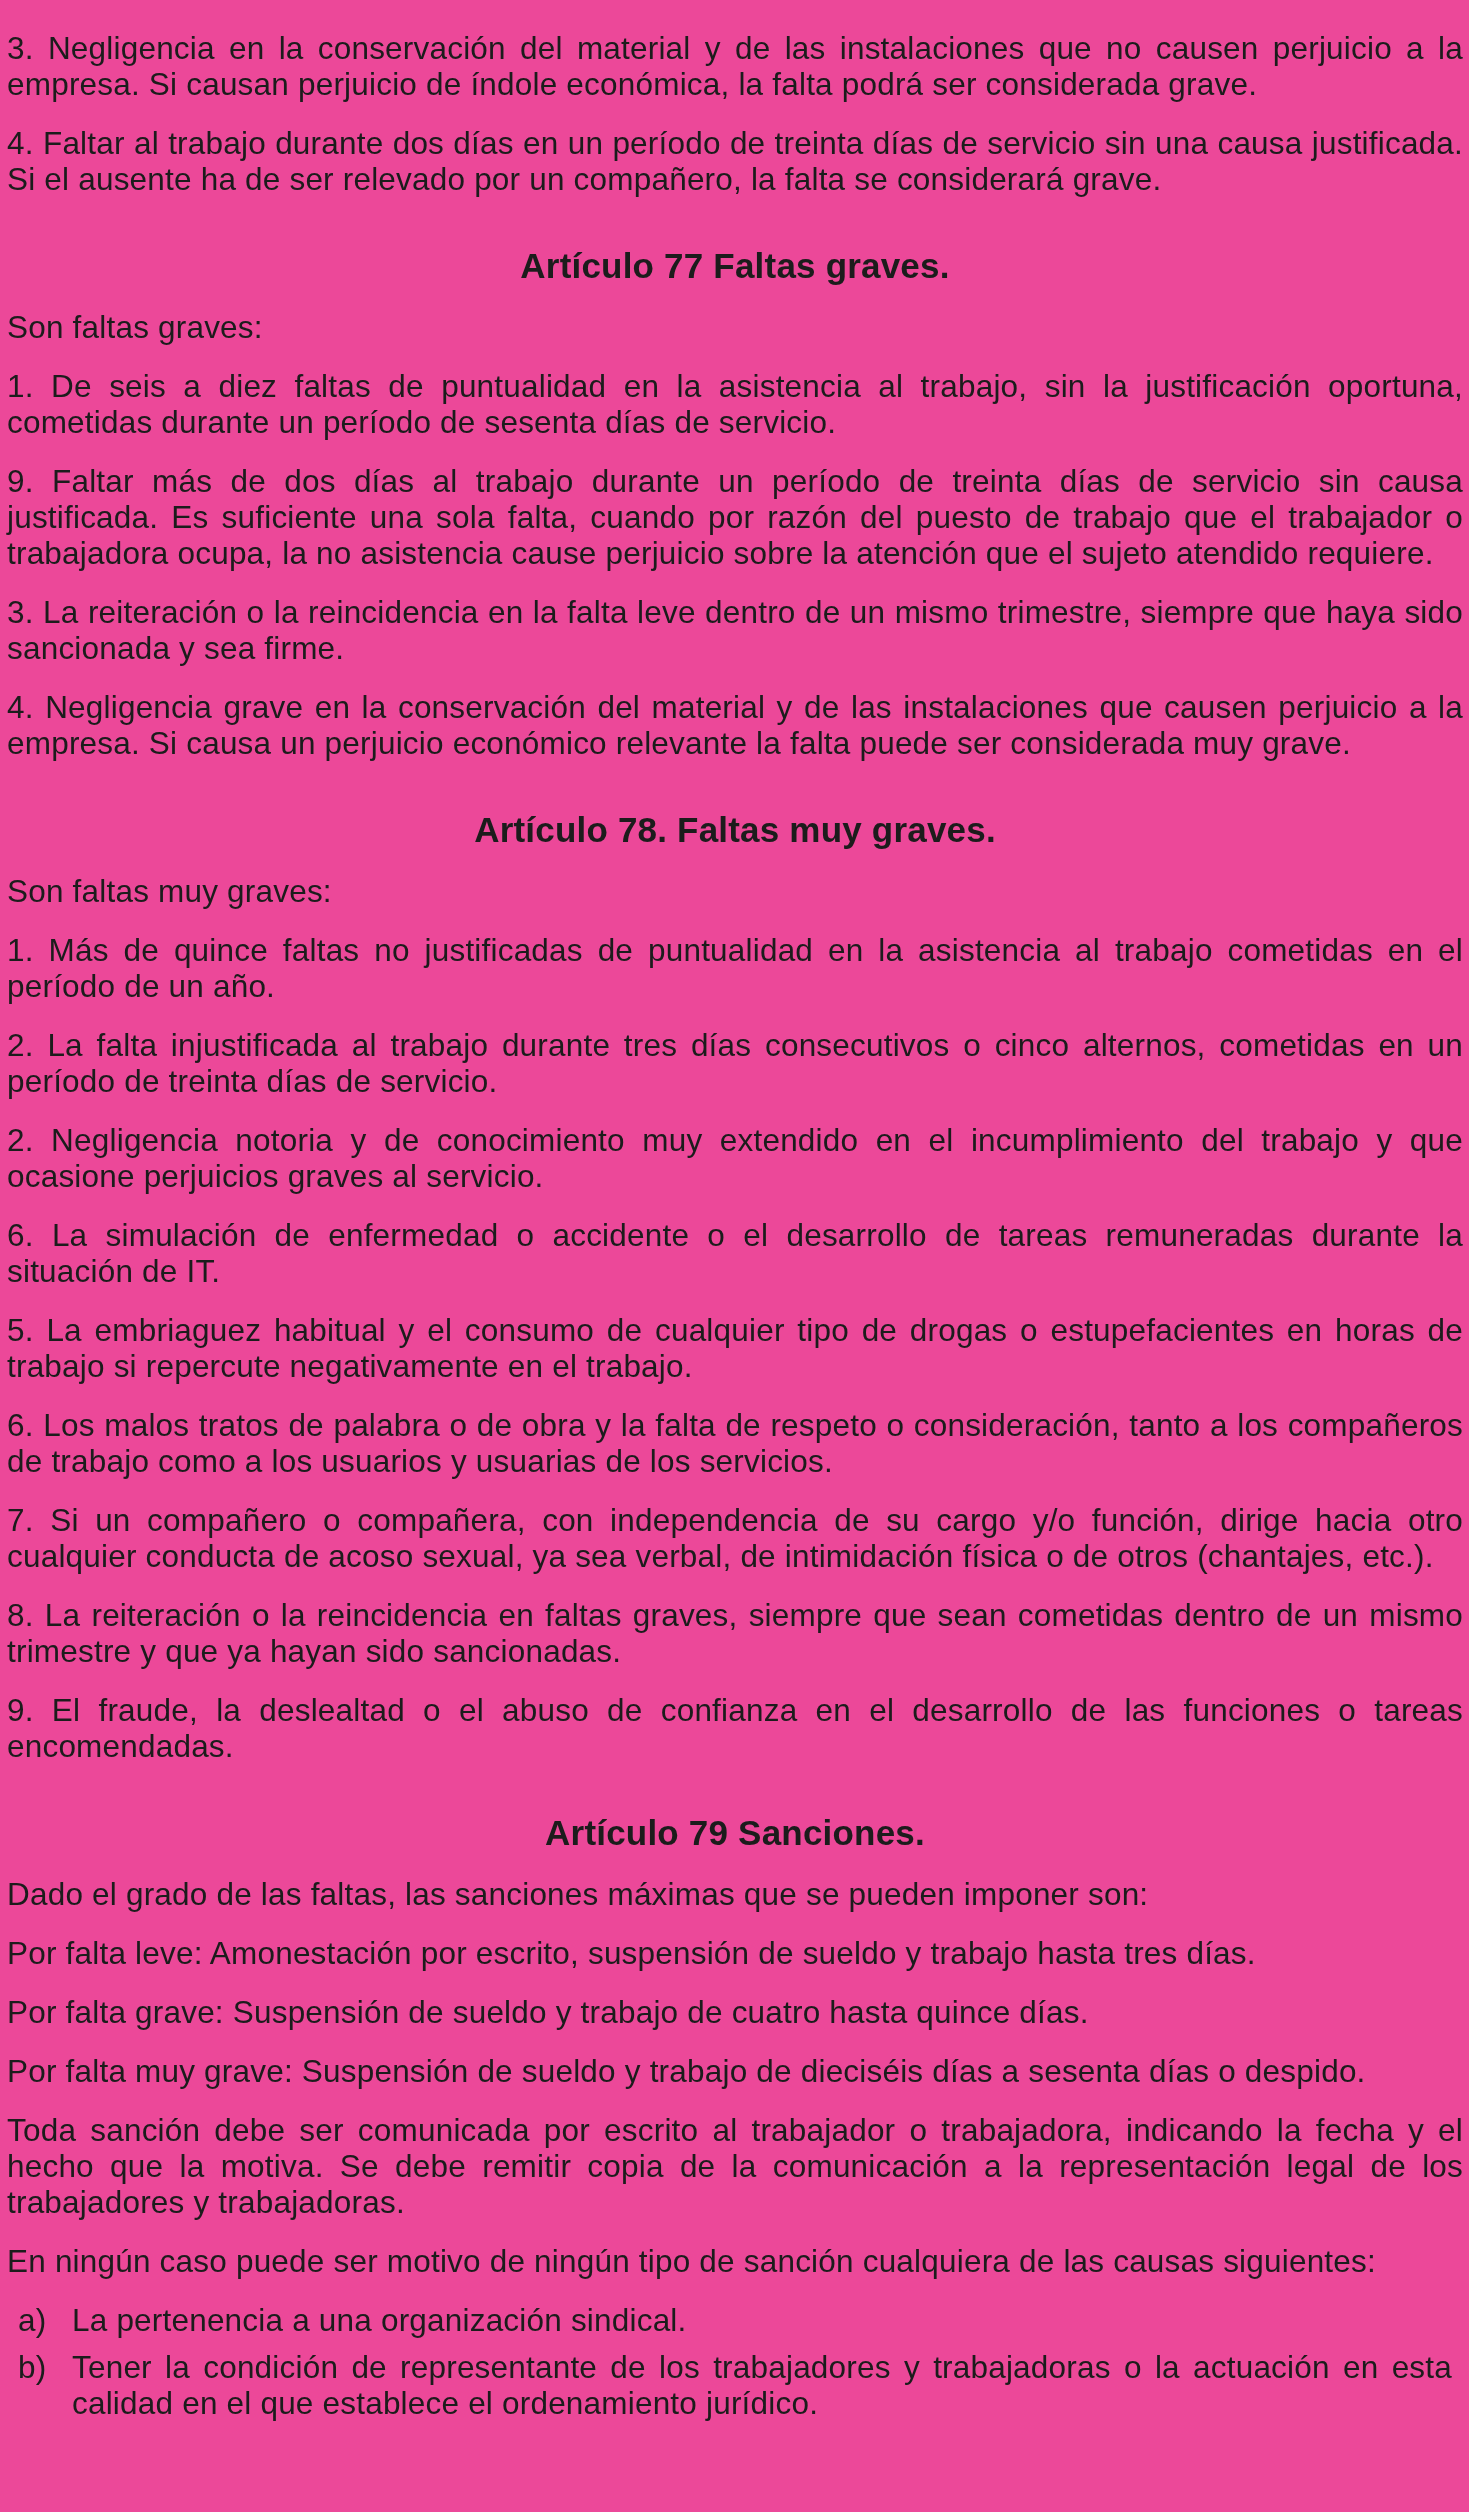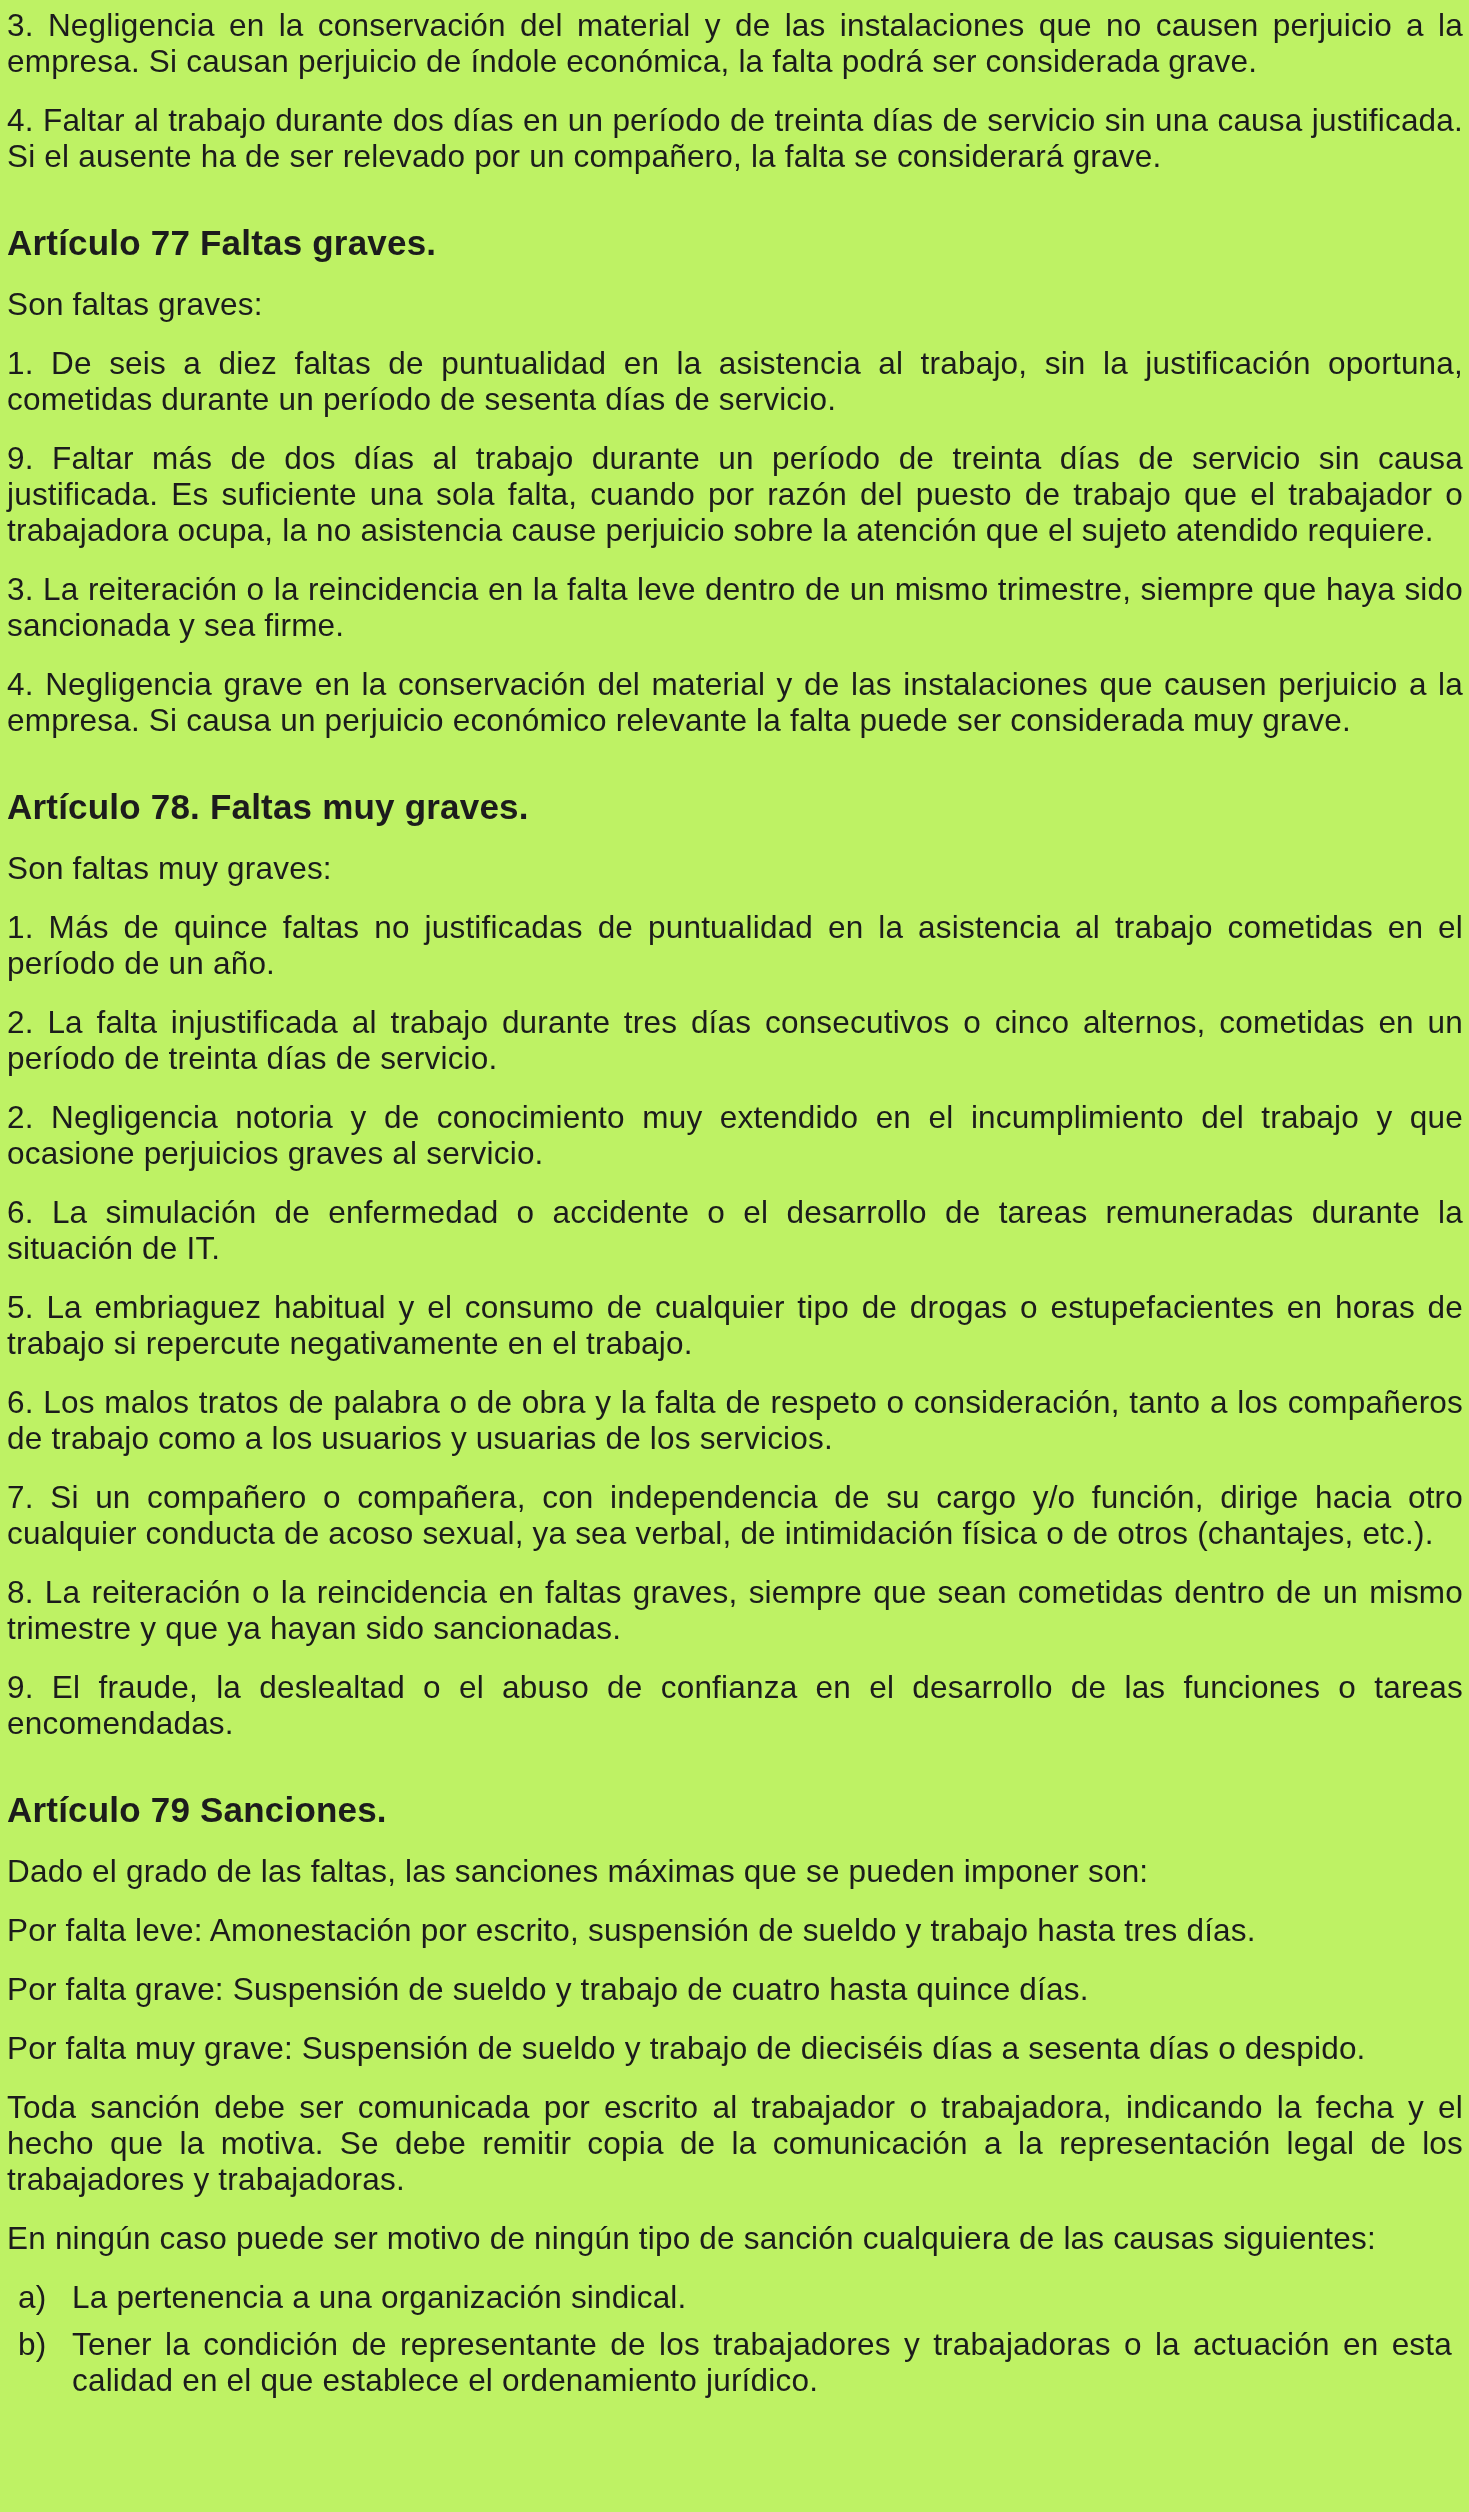--- a/index.html
+++ b/index.html
@@ -5,39 +5,39 @@
   html, body {
     margin: 0;
     padding: 0;
     background: #ffffff;
   }
   .page {
     position: relative;
     width: 1470px;
     min-height: 2512px;
     box-sizing: border-box;
-    background: #bef264;
+    background: #ec4899;
     color: #1c1c1c;
     font-family: "Liberation Sans", sans-serif;
-    padding: 7px 7px 35px 7px;
+    padding: 30px 7px 35px 7px;
   }
   .para {
     font-size: 31.5px;
     line-height: 36px;
     letter-spacing: 0.2px;
     margin: 0 0 23px 0;
     text-align: justify;
   }
   .article-heading {
     font-size: 35px;
     line-height: 40px;
     font-weight: bold;
     letter-spacing: 0.2px;
     margin: 49px 0 23px 0;
-    text-align: left;
+    text-align: center;
   }
   .hang-item {
     font-size: 31.5px;
     line-height: 36px;
     letter-spacing: 0.2px;
     margin: 11px;
     text-align: justify;
     padding-left: 54px;
     text-indent: -54px;
   }

